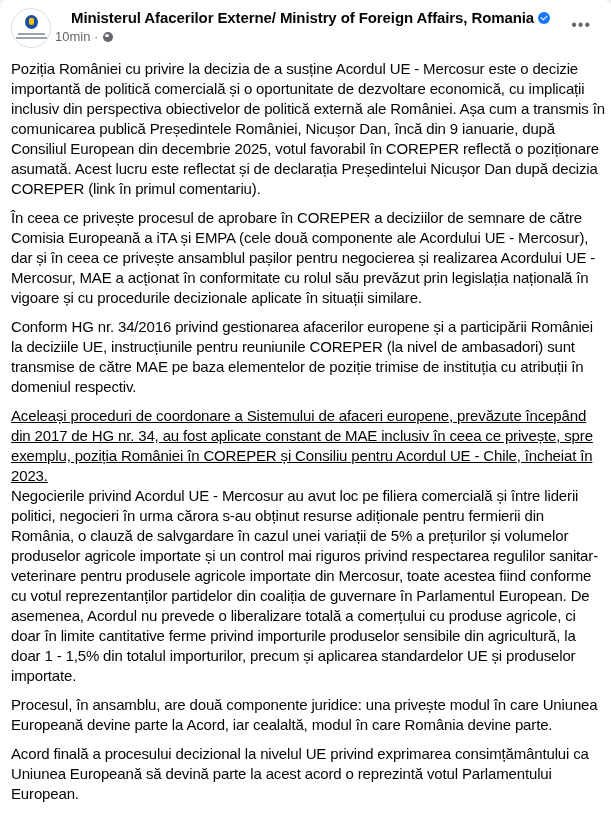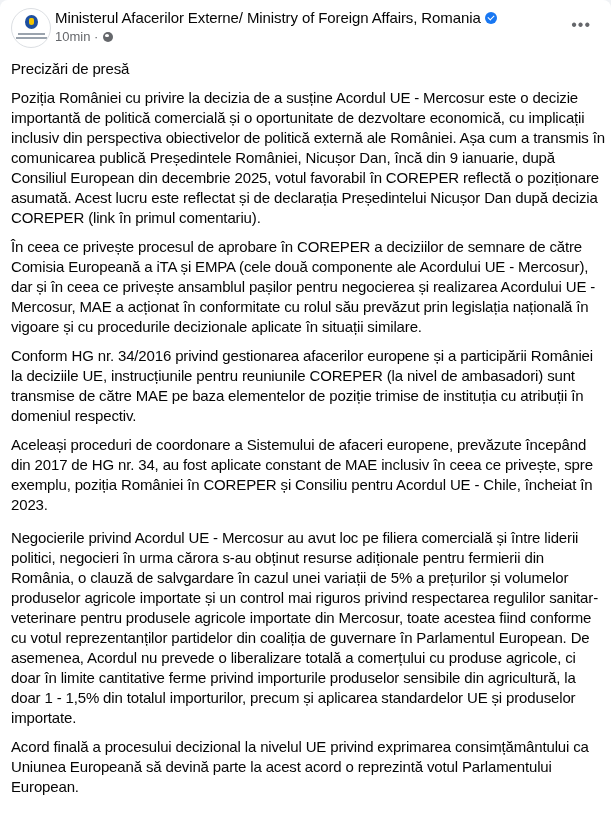--- a/index.html
+++ b/index.html
@@ -4,30 +4,30 @@
 <style>
   html, body { margin:0; padding:0; background:#f0f2f5; }
   body { width:611px; height:837px; overflow:hidden; font-family:"Liberation Sans", sans-serif; }
   .card { position:absolute; left:0; top:0; width:611px; height:845px; background:#ffffff; border-radius:8px; }
   .header { position:absolute; left:11px; top:6px; right:0; height:44px; }
   .avatar { position:absolute; left:0; top:2px; width:40px; height:40px; border-radius:50%; border:1px solid #dcdfe3; background:#fff; box-sizing:border-box; overflow:hidden; }
   .avatar .emblem { position:absolute; left:13px; top:6px; width:13px; height:14px; border-radius:50%; background:#1d4fa0; }
   .avatar .emblem::after { content:""; position:absolute; left:4px; top:3px; width:5px; height:7px; background:#f2c400; border-radius:2px 2px 3px 3px; }
   .avatar .cap { position:absolute; left:6px; top:24px; width:27px; height:2px; background:#9aa3ad; }
   .avatar .cap2 { position:absolute; left:4px; top:28px; width:31px; height:2px; background:#9aa3ad; }
-  .name { position:absolute; left:44px; top:3px; font-size:15px; font-weight:normal; color:#050505; white-space:nowrap; letter-spacing:-0.1px; }
+  .name { position:absolute; left:60px; top:3px; font-size:15px; font-weight:bold; color:#050505; white-space:nowrap; letter-spacing:-0.1px; }
   .verified { display:inline-block; width:12px; height:12px; border-radius:50%; background:#1877f2; margin-left:4px; position:relative; top:1px; }
   .verified::after { content:""; position:absolute; left:4px; top:2px; width:3px; height:5px; border:solid #fff; border-width:0 1.5px 1.5px 0; transform:rotate(45deg); }
   .meta { position:absolute; left:44px; top:23px; font-size:13px; color:#65676b; white-space:nowrap; }
   .globe { display:inline-block; width:10px; height:10px; border-radius:50%; background:#65676b; position:relative; top:1px; margin-left:1px; }
   .globe::after { content:""; position:absolute; left:2px; top:2px; width:4px; height:3px; background:#fff; border-radius:50% 50% 40% 40%; }
   .more { position:absolute; right:20px; top:10px; font-size:16px; color:#65676b; letter-spacing:1px; cursor:pointer; }
   .body { position:absolute; left:11px; top:59px; width:595px; font-size:15px; line-height:20px; color:#050505; letter-spacing:-0.15px; }
   .body p { margin:0 0 9px 0; }
-  .body p.tight { margin-bottom:13px; }
+  .body p.tight { margin-bottom:0;text-decoration:underline; }
 </style>
 </head>
 <body>
 
 <div class="card">
   <div class="header">
     <div class="avatar">
       <div class="emblem"></div>
       <div class="cap"></div>
       <div class="cap2"></div>
@@ -37,22 +37,22 @@
     </div>
     <div class="meta">
       <span>10min</span>
       <span>·</span>
       <span class="globe"></span>
     </div>
     <div class="more">•••</div>
   </div>
 
   <div class="body">
-    <p>Precizări de presă</p>
     <p>Poziția României cu privire la decizia de a susține Acordul UE - Mercosur este o decizie importantă de politică comercială și o oportunitate de dezvoltare economică, cu implicații inclusiv din perspectiva obiectivelor de politică externă ale României. Așa cum a transmis în comunicarea publică Președintele României, Nicușor Dan, încă din 9 ianuarie, după Consiliul European din decembrie 2025, votul favorabil în COREPER reflectă o poziționare asumată. Acest lucru este reflectat și de declarația Președintelui Nicușor Dan după decizia COREPER (link în primul comentariu).</p>
     <p>În ceea ce privește procesul de aprobare în COREPER a deciziilor de semnare de către Comisia Europeană a iTA și EMPA (cele două componente ale Acordului UE - Mercosur), dar și în ceea ce privește ansamblul pașilor pentru negocierea și realizarea Acordului UE - Mercosur, MAE a acționat în conformitate cu rolul său prevăzut prin legislația națională în vigoare și cu procedurile decizionale aplicate în situații similare.</p>
     <p>Conform HG nr. 34/2016 privind gestionarea afacerilor europene și a participării României la deciziile UE, instrucțiunile pentru reuniunile COREPER (la nivel de ambasadori) sunt transmise de către MAE pe baza elementelor de poziție trimise de instituția cu atribuții în domeniul respectiv.</p>
     <p class="tight">Aceleași proceduri de coordonare a Sistemului de afaceri europene, prevăzute începând din 2017 de HG nr. 34, au fost aplicate constant de MAE inclusiv în ceea ce privește, spre exemplu, poziția României în COREPER și Consiliu pentru Acordul UE - Chile, încheiat în 2023.</p>
     <p>Negocierile privind Acordul UE - Mercosur au avut loc pe filiera comercială și între liderii politici, negocieri în urma cărora s-au obținut resurse adiționale pentru fermierii din România, o clauză de salvgardare în cazul unei variații de 5% a prețurilor și volumelor produselor agricole importate și un control mai riguros privind respectarea regulilor sanitar-veterinare pentru produsele agricole importate din Mercosur, toate acestea fiind conforme cu votul reprezentanților partidelor din coaliția de guvernare în Parlamentul European. De asemenea, Acordul nu prevede o liberalizare totală a comerțului cu produse agricole, ci doar în limite cantitative ferme privind importurile produselor sensibile din agricultură, la doar 1 - 1,5% din totalul importurilor, precum și aplicarea standardelor UE și produselor importate.</p>
+    <p>Procesul, în ansamblu, are două componente juridice: una privește modul în care Uniunea Europeană devine parte la Acord, iar cealaltă, modul în care România devine parte.</p>
     <p>Acord finală a procesului decizional la nivelul UE privind exprimarea consimțământului ca Uniunea Europeană să devină parte la acest acord o reprezintă votul Parlamentului European.</p>
 
   </div>
 </div>
 
 </body></html>

